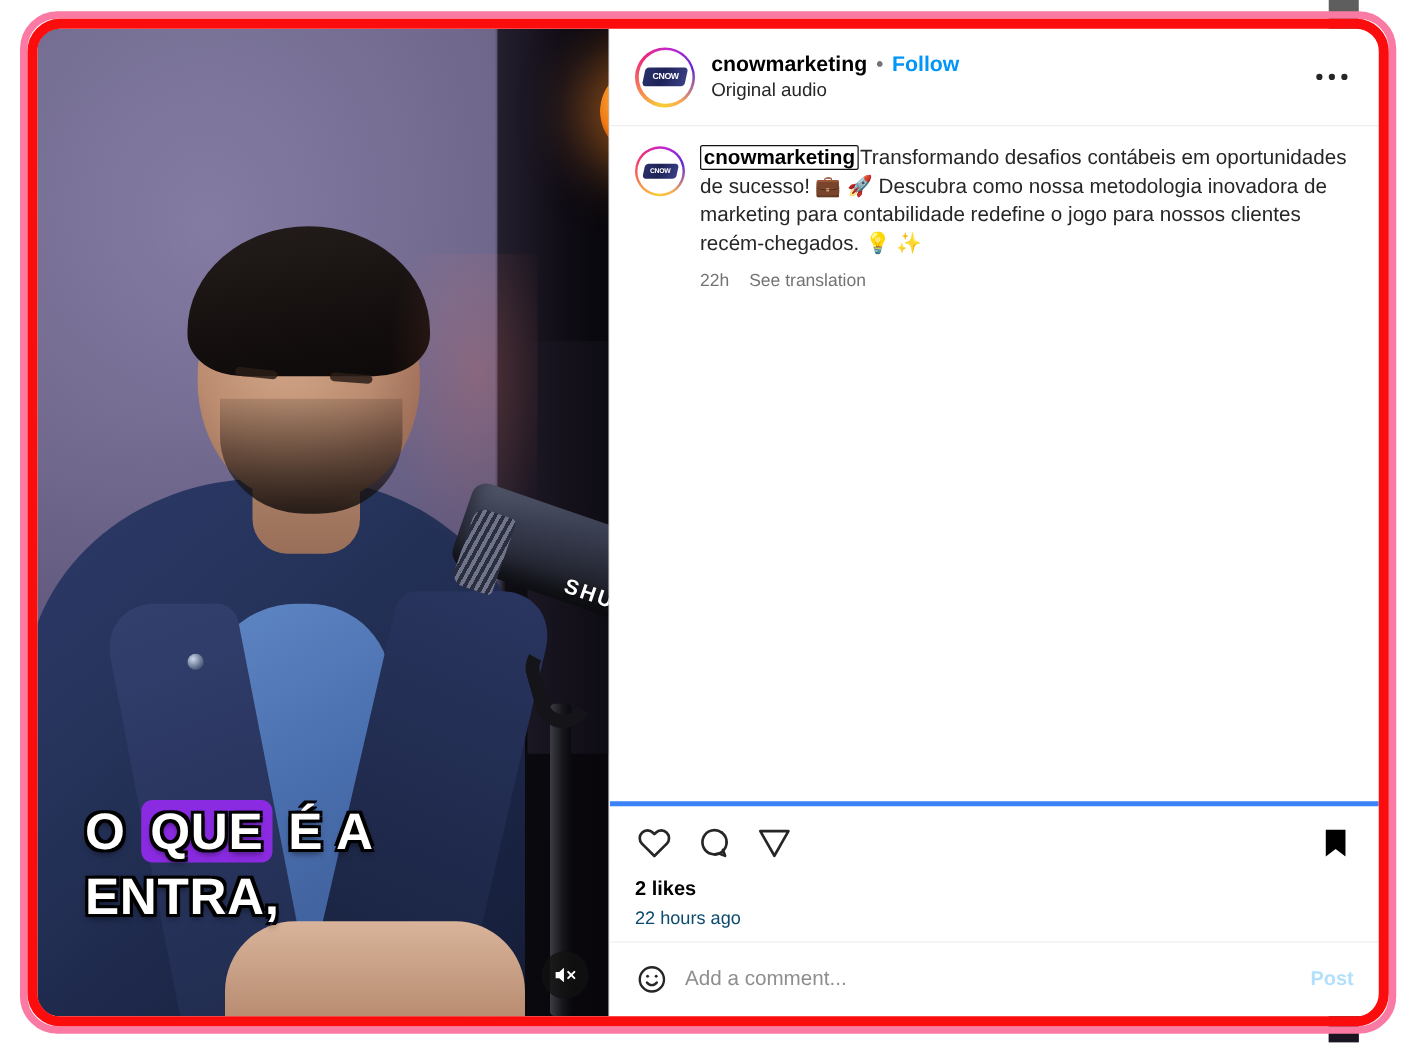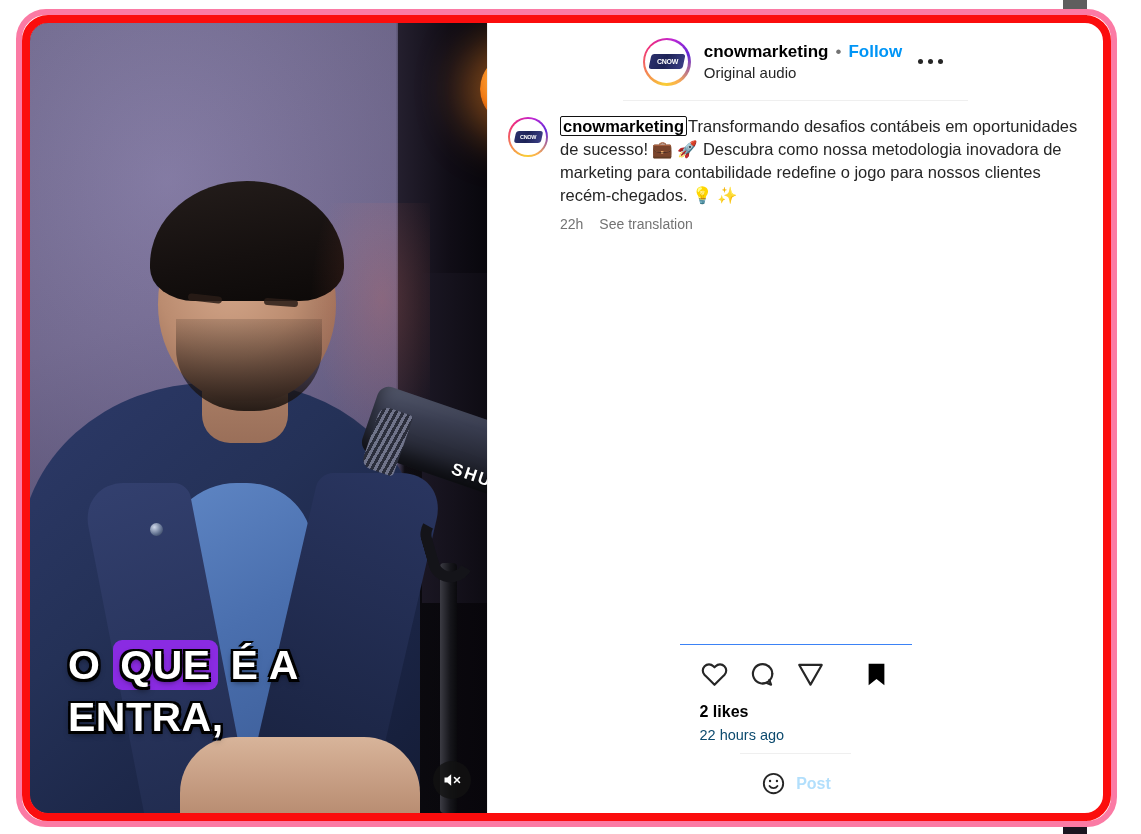--- a/index.html
+++ b/index.html
@@ -304,21 +304,20 @@
   
   .panel {
     position: relative;
     width: 616px;
     height: 790px;
     flex: 0 0 616px;
     background: #ffffff;
     display: flex;
     flex-direction: column;
     border-left: 1px solid #efefef;
-    align-items: center;
   }
 
   .panel-header {
     display: flex;
     align-items: center;
     padding: 16px 18px 16px 20px;
     border-bottom: 1px solid #efefef;
     flex: 0 0 auto;
     height: 78px;
   }
@@ -457,21 +456,21 @@
   .meta-time, .meta-translate {
     font-size: 14px;
     color: #737373;
     font-family: "Liberation Sans", sans-serif;
   }
   .meta-translate { cursor: pointer; }
 
   
   .panel-actions {
     flex: 0 0 auto;
-    border-top: 1px solid #3b82f6;
+    border-top: 4px solid #3b82f6;
     padding: 14px 20px 10px 20px;
   }
   .action-row {
     display: flex;
     align-items: center;
     gap: 18px;
   }
   .action-btn {
     width: 30px; height: 30px;
     display: flex; align-items: center; justify-content: center;
@@ -661,20 +660,21 @@
 
       <div class="panel-input">
         <div class="emoji-btn">
           <svg width="25" height="25" viewBox="0 0 24 24" fill="none" stroke="#262626" stroke-width="1.8">
             <circle cx="12" cy="12" r="9.3"></circle>
             <circle cx="8.7" cy="9.6" r="1.15" fill="#262626" stroke="none"></circle>
             <circle cx="15.3" cy="9.6" r="1.15" fill="#262626" stroke="none"></circle>
             <path d="M8.2 14.4a4.6 4.6 0 0 0 7.6 0" stroke-linecap="round"></path>
           </svg>
         </div>
+        <input class="comment-input" type="text" placeholder="Add a comment..." style="">
         <span class="post-btn">Post</span>
       </div>
 
     </div>
   </div>
 
   <div class="frame-glow"></div>
   <div class="frame-red"></div>
 
 </div>

